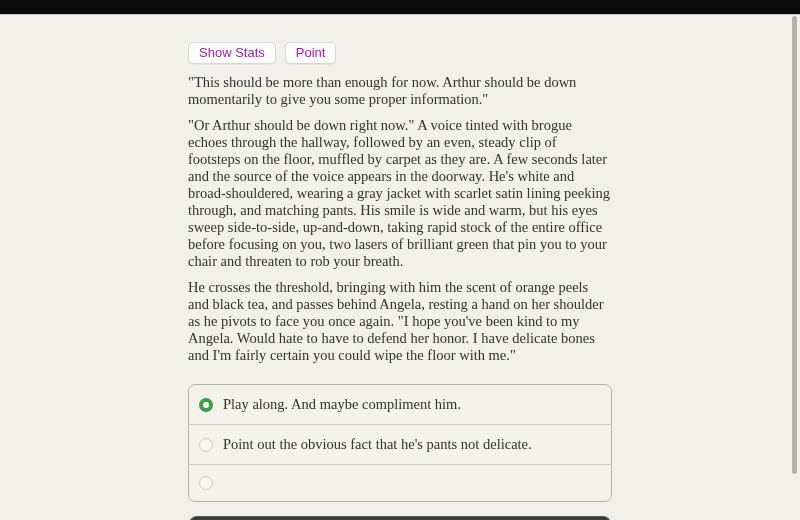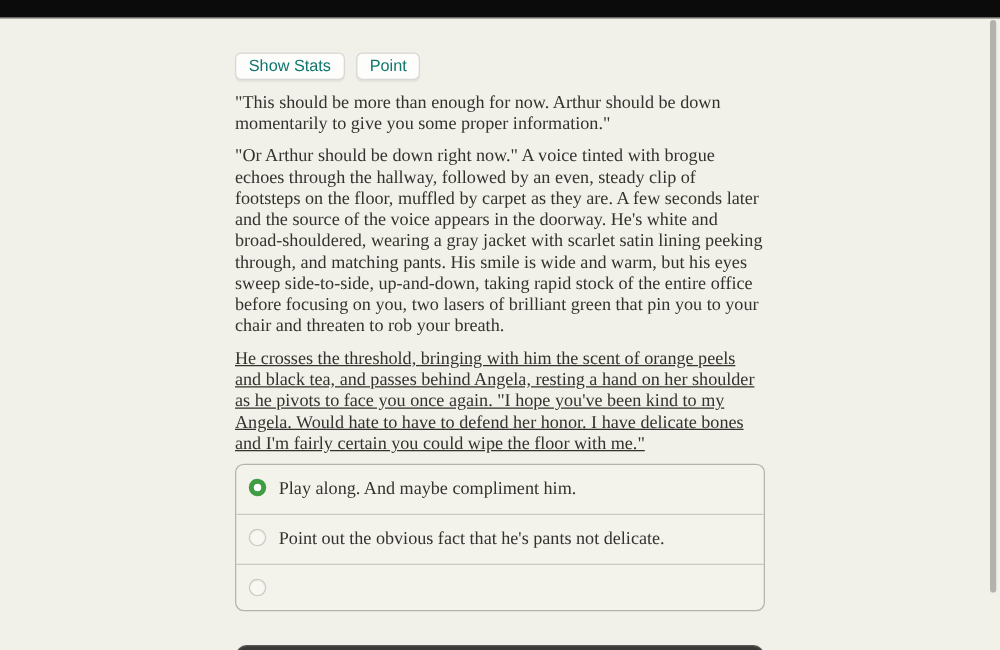--- a/index.html
+++ b/index.html
@@ -22,43 +22,43 @@
   .scrollbar-thumb {
     position: absolute; top: 0; right: 3px; width: 5px; height: 458px;
     background: #b3b2ad; border-radius: 3px;
   }
   .content {
     width: 424px; margin: 0 auto; padding-top: 27px;
   }
   .toolbar { display: flex; gap: 9px; margin-bottom: 10px; }
   .tool-btn {
     font-family: "Liberation Sans", sans-serif;
-    font-size: 13px; color: #0f766e;
+    font-size: 13px; color: #a21caf;
     background: #fdfdfc;
     border: 1px solid #d9d8d2;
     border-radius: 5px;
     padding: 2px 10px 3px 10px;
     box-shadow: 0 1px 1px rgba(0,0,0,0.06);
     cursor: pointer;
     line-height: 15px;
   }
   .story p {
     font-size: 14.5px; line-height: 17px;
     margin: 0 0 9px 0;
   }
-  .story p.last { margin-bottom: 7px; text-decoration: underline; }
+  .story p.last { margin-bottom: 20px; }
   .choice-box {
     margin-top: 4px;
     background: #f3f2eb;
     border: 1px solid #b5b4ac;
     border-radius: 7px;
     overflow: hidden;
   }
   .choice-row {
-    display: flex; align-items: flex-start; gap: 10px;
+    display: flex; align-items: center; gap: 10px;
     padding: 11px 10px;
     border-top: 1px solid #cac9c1;
     cursor: pointer;
   }
   .choice-row:first-child { border-top: none; }
   .choice-label { font-size: 14.5px; line-height: 17px; }
   .radio {
     width: 14px; height: 14px; flex: 0 0 14px;
     border-radius: 50%;
     background: #f8f7f2;

